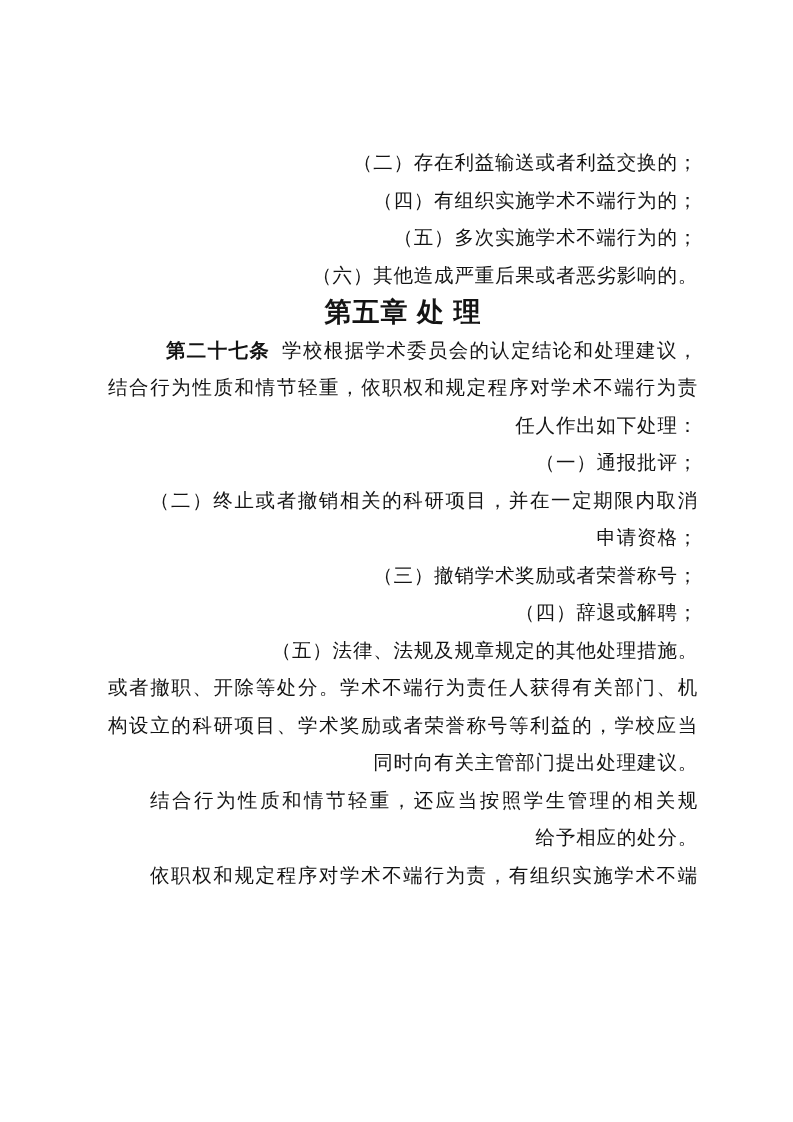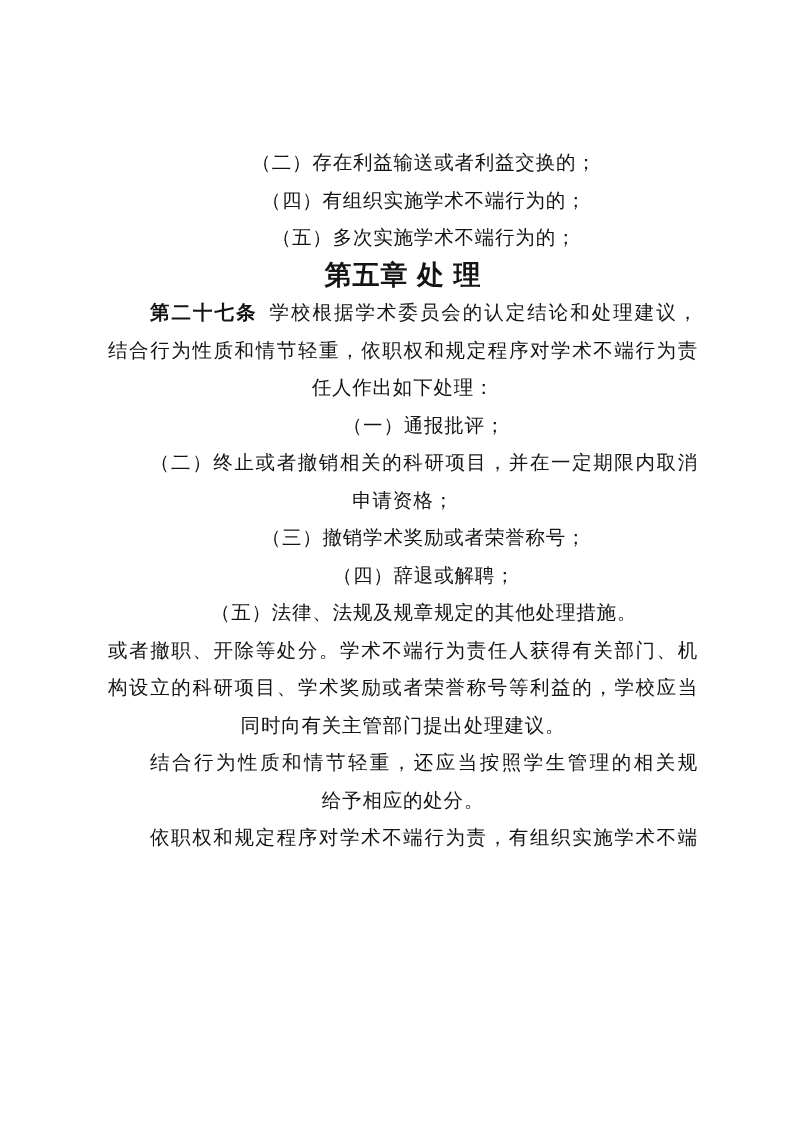--- a/index.html
+++ b/index.html
@@ -23,21 +23,21 @@
     top: 144px;
     width: 590px;
   }
   .line {
     font-size: 19.5px;
     line-height: 37.5px;
     height: 37.5px;
     letter-spacing: 0.8px;
     white-space: nowrap;
     overflow: visible;
-    text-align: center;
+    text-align: right;
   }
   .line.justify {
     white-space: normal;
     letter-spacing: 0.8px;
     text-align: justify;
     text-align-last: justify;
     overflow: hidden;
   }
   .line.indent { text-indent: 42px; }
   .line.center {
@@ -45,31 +45,33 @@
     white-space: nowrap;
     font-family: "Liberation Sans", "DejaVu Sans", sans-serif;
     font-weight: 700;
     font-size: 27px;
     letter-spacing: 1px;
   }
   .lead {
     font-family: "Liberation Sans", "DejaVu Sans", sans-serif;
     font-weight: 700;
     margin-right: 12px;
+    margin-left: 16px;
   }
 </style>
 </head>
 <body>
 
 <div class="page">
   <div class="text-block">
 
     <div class="line indent">（二）存在利益输送或者利益交换的；</div>
     <div class="line indent">（四）有组织实施学术不端行为的；</div>
     <div class="line indent">（五）多次实施学术不端行为的；</div>
+    <div class="line indent">（六）其他造成严重后果或者恶劣影响的。</div>
 
     <div class="line center">第五章 处 理</div>
 
     <div class="line indent justify"><span class="lead">第二十七条</span><span>学校根据学术委员会的认定结论和处理建议，</span></div>
     <div class="line justify">结合行为性质和情节轻重，依职权和规定程序对学术不端行为责</div>
     <div class="line">任人作出如下处理：</div>
 
     <div class="line indent">（一）通报批评；</div>
     <div class="line indent justify">（二）终止或者撤销相关的科研项目，并在一定期限内取消</div>
     <div class="line">申请资格；</div>

